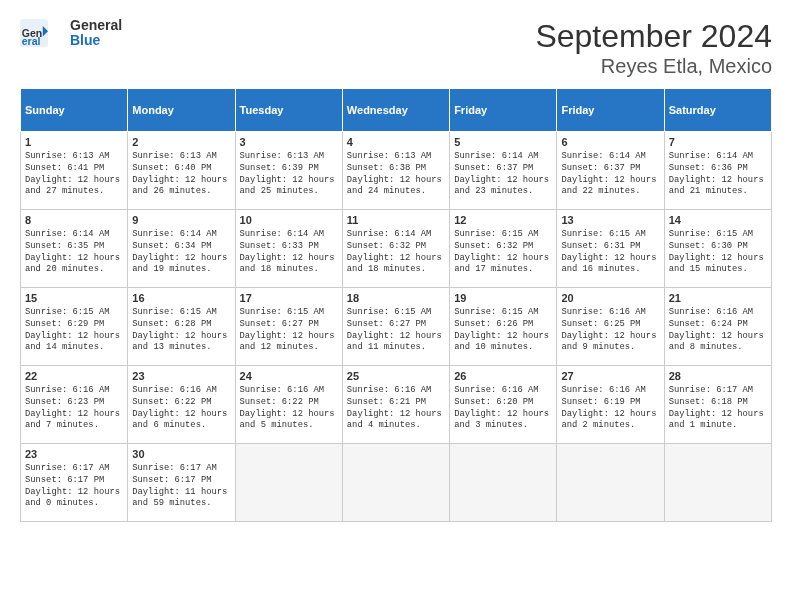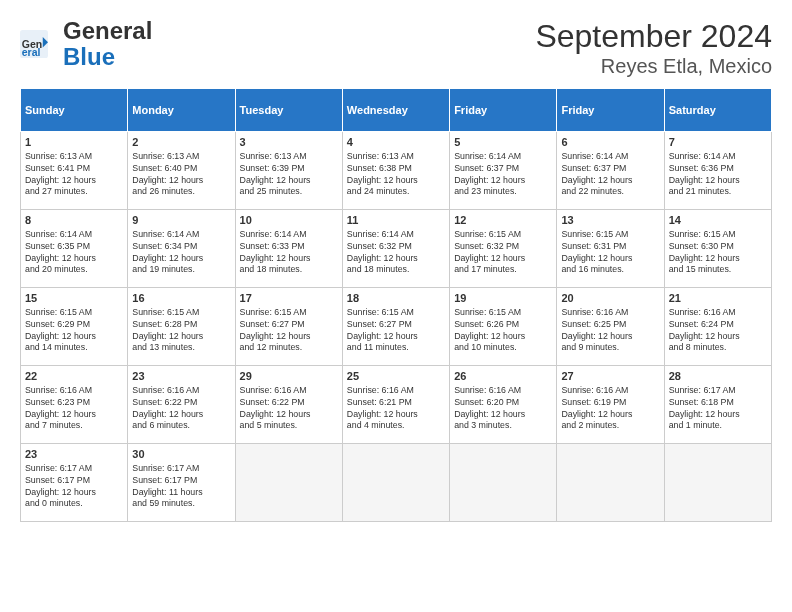--- a/index.html
+++ b/index.html
@@ -18,24 +18,24 @@
     }
     .header {
       display: flex;
       justify-content: space-between;
       align-items: flex-start;
       margin-bottom: 10px;
     }
     .logo {
       display: flex;
       align-items: center;
-      gap: 15px;
+      gap: 22px;
     }
     .logo-text {
-      font-size: 24px;
+      font-size: 14px;
       font-weight: bold;
       color: #333;
       line-height: 1.1;
     }
     .logo-text span {
       color: #1a6fba;
     }
     .logo-icon {
       width: 28px;
       height: 28px;
@@ -79,20 +79,21 @@
     }
     .day-num {
       font-size: 11px;
       font-weight: bold;
       display: block;
       margin-bottom: 1px;
     }
     .day-info {
       font-size: 8.8px;
       color: #333;
+      font-family: Liberation Mono, monospace;
     }
   </style>
 </head>
 <body>
 
 <div class="page">
   <div class="header">
     <div class="logo">
       <svg class="logo-icon" viewBox="0 0 32 32">
         <rect x="0" y="0" width="32" height="32" rx="3" fill="#1a6fba" opacity="0.1"></rect>
@@ -288,21 +289,21 @@
 and 7 minutes.</div>
           </td>
           <td>
             <span class="day-num">23</span>
             <div class="day-info" style="white-space: pre-line;">Sunrise: 6:16 AM
 Sunset: 6:22 PM
 Daylight: 12 hours
 and 6 minutes.</div>
           </td>
           <td>
-            <span class="day-num">29</span>
+            <span class="day-num">24</span>
             <div class="day-info" style="white-space: pre-line;">Sunrise: 6:16 AM
 Sunset: 6:22 PM
 Daylight: 12 hours
 and 5 minutes.</div>
           </td>
           <td>
             <span class="day-num">25</span>
             <div class="day-info" style="white-space: pre-line;">Sunrise: 6:16 AM
 Sunset: 6:21 PM
 Daylight: 12 hours

